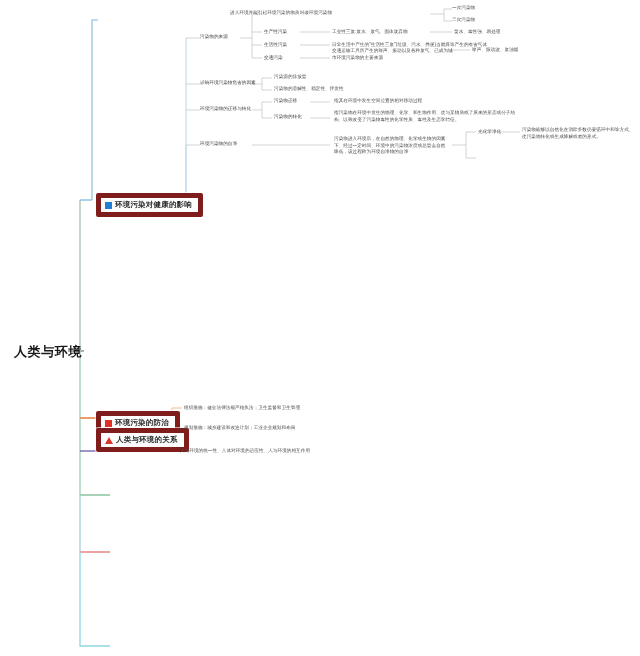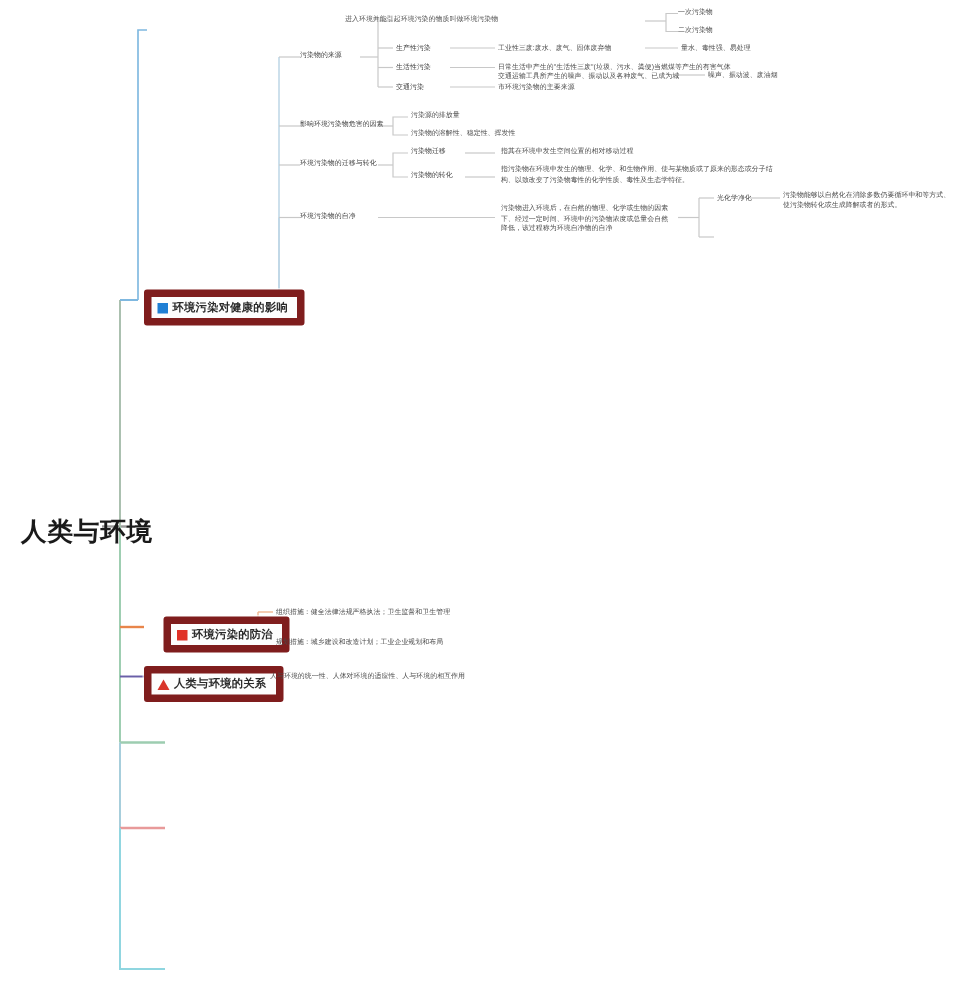--- a/index.html
+++ b/index.html
@@ -29,21 +29,21 @@
     width: 640px;
     height: 656px;
     pointer-events: none;
   }
 
   
   .root-node {
     position: absolute;
     left: 14px;
     top: 343px;
-    font-size: 17px;
+    font-size: 13px;
     font-weight: bold;
     color: #1a1a1a;
     letter-spacing: 0.6px;
     white-space: nowrap;
   }
 
   
   .l1-node {
     position: absolute;
     display: flex;
@@ -172,26 +172,26 @@
     <path d="M160 451 H178" stroke="#c8c8c8" stroke-width="0.8" fill="none"></path>
   </svg>
 
   <div class="root-node">人类与环境</div>
 
   <div class="l1-node" style="left:96px; top:193px;">
     <span class="badge sq-blue"></span>
     <span class="l1-label">环境污染对健康的影响</span>
   </div>
 
-  <div class="l1-node" style="left:96px; top:411px;margin-left:13px;">
+  <div class="l1-node" style="left:96px; top:411px;">
     <span class="badge sq-red"></span>
     <span class="l1-label">环境污染的防治</span>
   </div>
 
-  <div class="l1-node" style="left:96px; top:444px;">
+  <div class="l1-node" style="left:96px; top:428px;">
     <span class="badge tri-red"></span>
     <span class="l1-label">人类与环境的关系</span>
   </div>
 
   <div class="tnode strong" style="left:200px; top:34px;">污染物的来源</div>
 
   <div class="tnode" style="left:230px; top:10px;">进入环境并能引起环境污染的物质叫做环境污染物</div>
   <div class="tnode" style="left:452px; top:5px;">一次污染物</div>
   <div class="tnode" style="left:452px; top:17px;">二次污染物</div>
 

